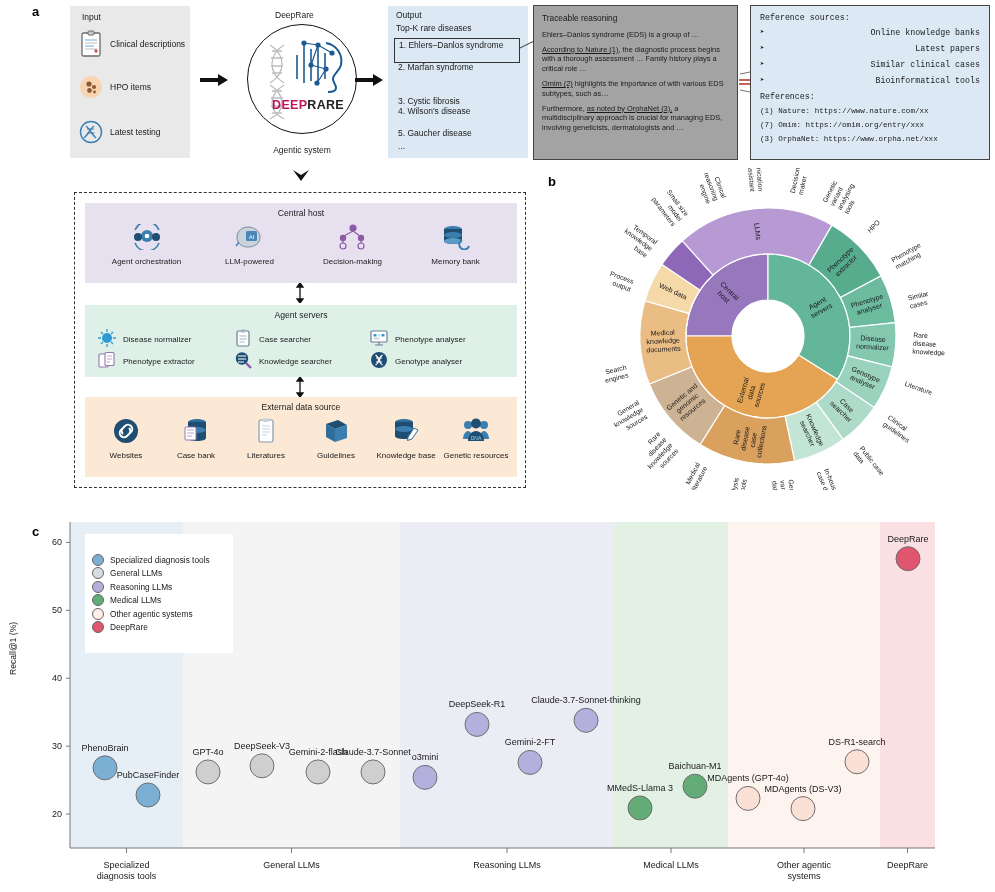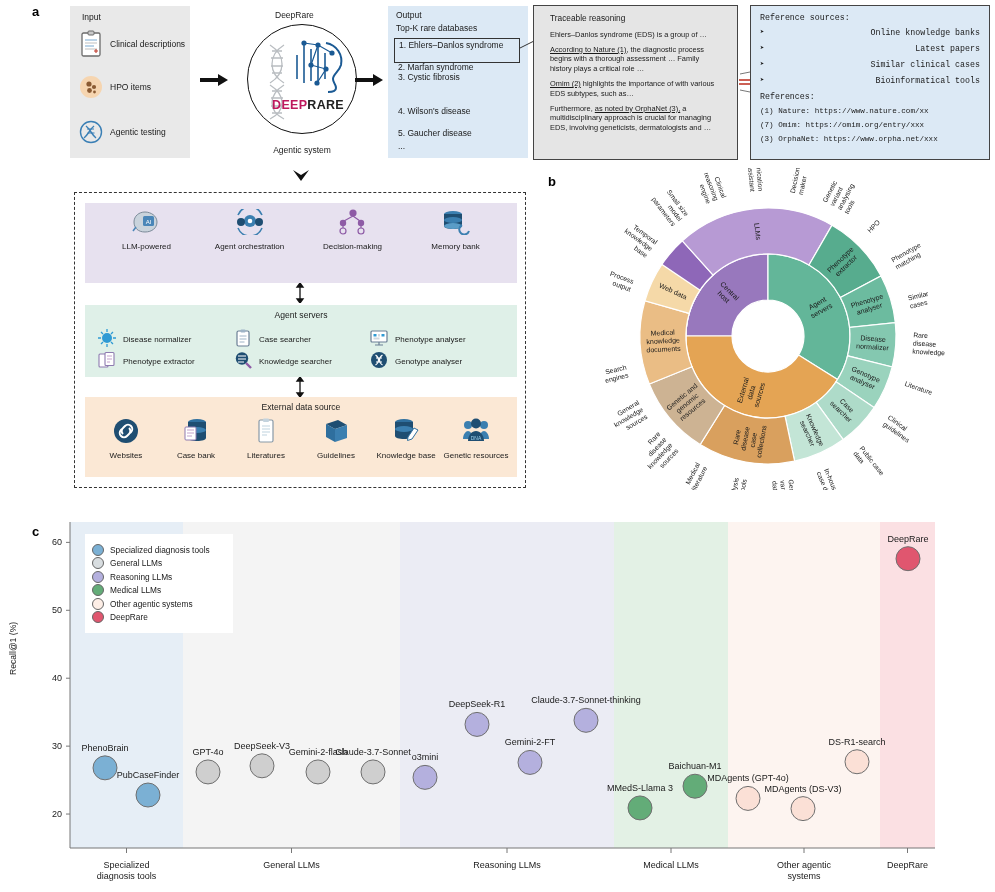--- a/index.html
+++ b/index.html
@@ -20,21 +20,21 @@
   .a-brand .b1{color:#be185d;padding-left:12px;} .a-brand .b2{color:#222;}
   .a-agentic{position:absolute;left:247px;top:145px;width:110px;text-align:center;font-size:8.5px;}
 
   .arrow-r{position:absolute;width:28px;height:12px;}
   .a-out-box{position:absolute;left:388px;top:6px;width:140px;height:152px;background:#dce9f5;}
   .a-out-title{position:absolute;left:396px;top:10px;font-size:8.5px;}
   .a-out-sub{position:absolute;left:396px;top:23px;font-size:8.5px;}
   .a-out-first{position:absolute;left:394px;top:38px;width:126px;height:25px;border:1px solid #333;background:#dce9f5;box-sizing:border-box;font-size:8.5px;line-height:13px;padding-left:4px;}
   .a-out-item{position:absolute;left:398px;font-size:8.5px;}
 
-  .a-reason-box{position:absolute;left:533px;top:5px;width:205px;height:155px;background:#e5e5e5;border:1px solid #444;box-sizing:border-box;padding:7px 16px;}
+  .a-reason-box{position:absolute;left:533px;top:5px;width:205px;height:155px;background:#a3a3a3;border:1px solid #444;box-sizing:border-box;padding:7px 8px;}
   .a-reason-box p{margin:0 0 5px 0;font-size:7.4px;line-height:1.32;}
   .a-reason-box .ttl{font-size:8.3px;margin-bottom:6px;}
   .u{text-decoration:underline;}
 
   .a-ref-box{position:absolute;left:750px;top:5px;width:240px;height:155px;background:#dce9f5;border:1px solid #444;box-sizing:border-box;padding:7px 9px;font-family:Liberation Mono, monospace;}
   .a-ref-box .ttl{font-size:8.3px;margin:0 0 6px 0;}
   .a-ref-box .li{font-size:8.3px;margin:0 0 7px 0;padding-left:12px;position:relative;text-align:right;}
   .a-ref-box .li:before{content:"\27A4";position:absolute;left:0;top:0;font-size:7px;}
   .a-ref-box .rf{font-size:7.6px;margin:0 0 6px 0;}
 
@@ -55,21 +55,21 @@
   .ext-items{display:flex;justify-content:space-around;align-items:flex-end;margin-top:5px;padding:0 6px;}
   .ext-item{text-align:center;width:72px;}
   .ext-item .lbl{font-size:8px;margin-top:2px;}
   .vert-arrow{position:absolute;left:50%;margin-left:-5px;width:10px;height:20px;}
 
   
   #panel-b{position:absolute;left:540px;top:168px;width:455px;height:322px;}
 
   
   #panel-c{position:absolute;left:0px;top:500px;width:995px;height:392px;}
-  .c-legend{position:absolute;left:85px;top:34px;width:148px;background:#fff;padding:8px 7px;box-sizing:border-box;}
+  .c-legend{position:absolute;left:85px;top:34px;width:148px;background:#fff;padding:18px 7px;box-sizing:border-box;}
   .c-leg-row{display:flex;align-items:center;gap:6px;margin:1.5px 0;}
   .c-leg-dot{width:10px;height:10px;border-radius:50%;border:1px solid #666;flex:0 0 10px;}
   .c-leg-txt{font-size:8.3px;}
   .c-ylabel{position:absolute;left:8px;top:175px;font-size:8.6px;transform:rotate(-90deg);transform-origin:left top;white-space:nowrap;}
 </style>
 </head>
 <body>
 
 <div id="panel-a">
   <div class="panel-letter" style="left:32px;top:4px;">a</div>
@@ -106,21 +106,21 @@
   </div>
 
   <div class="a-input-row" style="top:118px;">
     <span class="icon-sq">
       <svg viewBox="0 0 26 28" width="26" height="28">
           <circle cx="13" cy="14" r="10.5" fill="none" stroke="#3a7fb5" stroke-width="1.4"></circle>
           <path d="M8 8c4 3 6 9 10 12M16 8c-4 3-6 9-10 12" stroke="#3a7fb5" stroke-width="1.4" fill="none"></path>
           <path d="M9 11h7M9.5 15h7" stroke="#3a7fb5" stroke-width="1"></path>
         </svg>
     </span>
-    <span class="a-input-label">Agentic testing</span>
+    <span class="a-input-label">Latest testing</span>
   </div>
 
   <span class="arrow-r" style="left:200px;top:72px;">
     <svg viewBox="0 0 28 12" width="28" height="12">
         <path d="M0 4h18V0l10 6-10 6V8H0z" fill="#111"></path>
       </svg>
   </span>
 
   <div class="a-deeprare-title">DeepRare</div>
   <div class="a-circle">
@@ -152,24 +152,24 @@
   <div class="a-agentic">Agentic system</div>
 
   <span class="arrow-r" style="left:355px;top:72px;">
     <svg viewBox="0 0 28 12" width="28" height="12">
         <path d="M0 4h18V0l10 6-10 6V8H0z" fill="#111"></path>
       </svg>
   </span>
 
   <div class="a-out-box"></div>
   <div class="a-out-title">Output</div>
-  <div class="a-out-sub">Top-K rare databases</div>
+  <div class="a-out-sub">Top-K rare diseases</div>
   <div class="a-out-first">1. Ehlers–Danlos syndrome</div>
   <div class="a-out-item" style="top:62px;">2. Marfan syndrome</div>
-  <div class="a-out-item" style="top:72px;">3. Cystic fibrosis</div>
+  <div class="a-out-item" style="top:96px;">3. Cystic fibrosis</div>
   <div class="a-out-item" style="top:106px;">4. Wilson's disease</div>
   <div class="a-out-item" style="top:128px;">5. Gaucher disease</div>
   <div class="a-out-item" style="top:141px;">...</div>
 
   <svg style="position:absolute;left:520px;top:40px;" width="16" height="20">
     <path d="M0 8 L16 0" stroke="#333" stroke-width="1" fill="none"></path>
   </svg>
 
   <div class="a-reason-box">
     <p class="ttl">Traceable reasoning</p>
@@ -199,44 +199,45 @@
     <p class="rf">(3) OrphaNet: https://www.orpha.net/xxx</p>
   </div>
 
   <svg style="position:absolute;left:291px;top:168px;" width="20" height="16">
     <path d="M2 2 L10 13 L18 2 L10 7 Z" fill="#111"></path>
   </svg>
 
   <div class="arch">
 
     <div class="arch-band" id="band-host">
+      <div class="band-title">Central host</div>
       <div class="host-items">
-        <div class="host-item">
-          <span>
-            <svg width="34" height="26" viewBox="0 0 34 26">
-                <path d="M4 13c0-6 5-10 11-10s12 4 12 10-5 10-12 10S4 19 4 13z" fill="#c9d3dc" stroke="#7c8b99" stroke-width="1"></path>
-                <rect x="13" y="7" width="11" height="10" rx="1.5" fill="#4a86b8"></rect>
-                <text x="18.5" y="14.5" font-size="6" fill="#fff" text-anchor="middle" font-family="'Liberation Sans',sans-serif">AI</text>
-                <path d="M6 18l-3 4" stroke="#4a86b8" stroke-width="1.6"></path>
-              </svg>
-          </span>
-          <div class="lbl">LLM-powered</div>
-        </div>
         <div class="host-item">
           <span>
             <svg width="34" height="26" viewBox="0 0 34 26">
                 <circle cx="17" cy="12" r="6" fill="#3b7fb0"></circle>
                 <circle cx="17" cy="12" r="2.3" fill="#fff"></circle>
                 <circle cx="8" cy="13" r="4" fill="#1f4e72"></circle>
                 <circle cx="26" cy="13" r="4" fill="#1f4e72"></circle>
                 <path d="M5 6a13 13 0 0124 0" stroke="#3b7fb0" stroke-width="1.6" fill="none"></path>
                 <path d="M29 19a13 13 0 01-24 0" stroke="#3b7fb0" stroke-width="1.6" fill="none"></path>
               </svg>
           </span>
           <div class="lbl">Agent orchestration</div>
+        </div>
+        <div class="host-item">
+          <span>
+            <svg width="34" height="26" viewBox="0 0 34 26">
+                <path d="M4 13c0-6 5-10 11-10s12 4 12 10-5 10-12 10S4 19 4 13z" fill="#c9d3dc" stroke="#7c8b99" stroke-width="1"></path>
+                <rect x="13" y="7" width="11" height="10" rx="1.5" fill="#4a86b8"></rect>
+                <text x="18.5" y="14.5" font-size="6" fill="#fff" text-anchor="middle" font-family="'Liberation Sans',sans-serif">AI</text>
+                <path d="M6 18l-3 4" stroke="#4a86b8" stroke-width="1.6"></path>
+              </svg>
+          </span>
+          <div class="lbl">LLM-powered</div>
         </div>
         <div class="host-item">
           <span>
             <svg width="34" height="26" viewBox="0 0 34 26">
                 <circle cx="17" cy="4" r="3.6" fill="#8e5ba6"></circle>
                 <circle cx="7" cy="14" r="3.2" fill="#8e5ba6"></circle>
                 <circle cx="25" cy="14" r="3.2" fill="#8e5ba6"></circle>
                 <circle cx="7" cy="22" r="3" fill="none" stroke="#8e5ba6" stroke-width="1.2"></circle>
                 <circle cx="25" cy="22" r="3" fill="none" stroke="#8e5ba6" stroke-width="1.2"></circle>
                 <path d="M17 7 L8 12M17 7 L24 12M7 17v2M25 17v2" stroke="#8e5ba6" stroke-width="1.2"></path>

